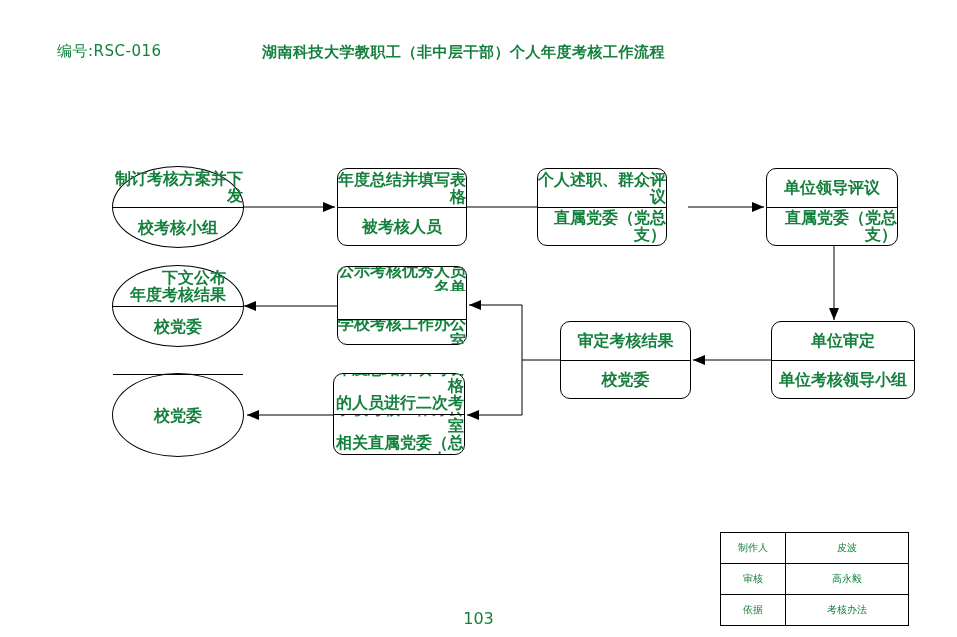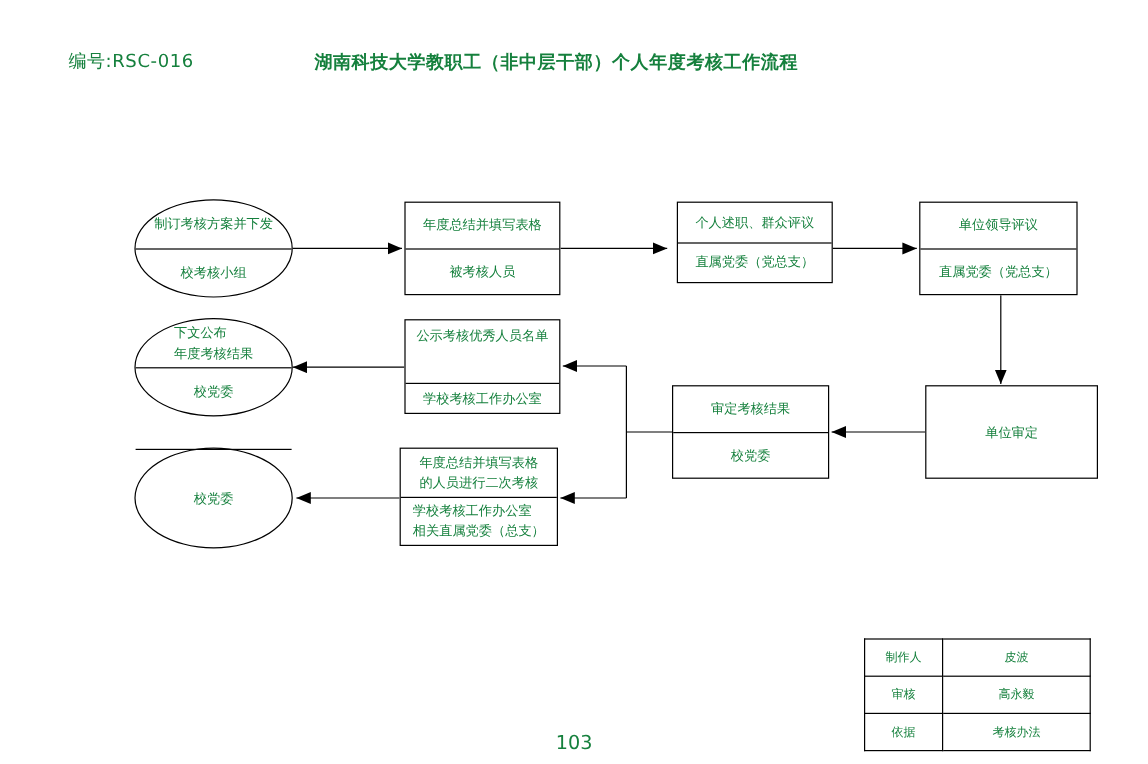--- a/index.html
+++ b/index.html
@@ -40,32 +40,33 @@
     pointer-events: none;
   }
   .node {
     position: absolute;
     box-sizing: border-box;
     border: 1px solid #000000;
     display: flex;
     flex-direction: column;
     background: #ffffff;
   }
-  .node.rect { border-radius: 0; }
+  .node.rect { border-radius: 10px; }
   .node.ellipse { border-radius: 50%; background: transparent; }
   .node .half {
     flex: 1 1 50%;
     display: flex;
     align-items: center;
     justify-content: center;
-    text-align: left;
-    font-size: 11px;
+    text-align: right;
+    font-size: 16px;
     line-height: 17px;
     white-space: pre-line;
     overflow: hidden;
+    font-weight: bold;
   }
   .node .half.bottom {
     border-top: 1px solid #000000;
   }
   .info-table {
     position: absolute;
     left: 720px;
     top: 532px;
     border-collapse: collapse;
   }
@@ -116,21 +117,21 @@
   </svg>
 
   <div class="node ellipse" style="left:112px; top:166px; width:132px; height:82px;">
     <div class="half top">制订考核方案并下发</div>
     <div class="half bottom">校考核小组</div>
   </div>
   <div class="node rect" style="left:337px; top:168px; width:130px; height:78px;">
     <div class="half top">年度总结并填写表格</div>
     <div class="half bottom">被考核人员</div>
   </div>
-  <div class="node rect" style="left:564px; top:168px; width:130px; height:68px;">
+  <div class="node rect" style="left:537px; top:168px; width:130px; height:78px;">
     <div class="half top">个人述职、群众评议</div>
     <div class="half bottom">直属党委（党总支）</div>
   </div>
   <div class="node rect" style="left:766px; top:168px; width:132px; height:78px;">
     <div class="half top">单位领导评议</div>
     <div class="half bottom">直属党委（党总支）</div>
   </div>
 
   <div class="node ellipse" style="left:112px; top:265px; width:132px; height:82px;">
     <div class="half top">下文公布
@@ -140,20 +141,21 @@
   <div class="node rect" style="left:337px; top:266px; width:130px; height:79px;gap:28px;">
     <div class="half top">公示考核优秀人员名单</div>
     <div class="half bottom">学校考核工作办公室</div>
   </div>
   <div class="node rect" style="left:560px; top:321px; width:131px; height:78px;">
     <div class="half top">审定考核结果</div>
     <div class="half bottom">校党委</div>
   </div>
   <div class="node rect" style="left:771px; top:321px; width:144px; height:78px;">
     <div class="half top">单位审定</div>
+    <div class="half bottom">单位考核领导小组</div>
   </div>
 
   <div class="node ellipse" style="left:112px; top:373px; width:132px; height:84px;">
     <div class="half bottom">校党委</div>
   </div>
   <div class="node rect" style="left:333px; top:373px; width:132px; height:82px;">
     <div class="half top">年度总结并填写表格
 的人员进行二次考核</div>
     <div class="half bottom">学校考核工作办公室
 相关直属党委（总支）</div>

